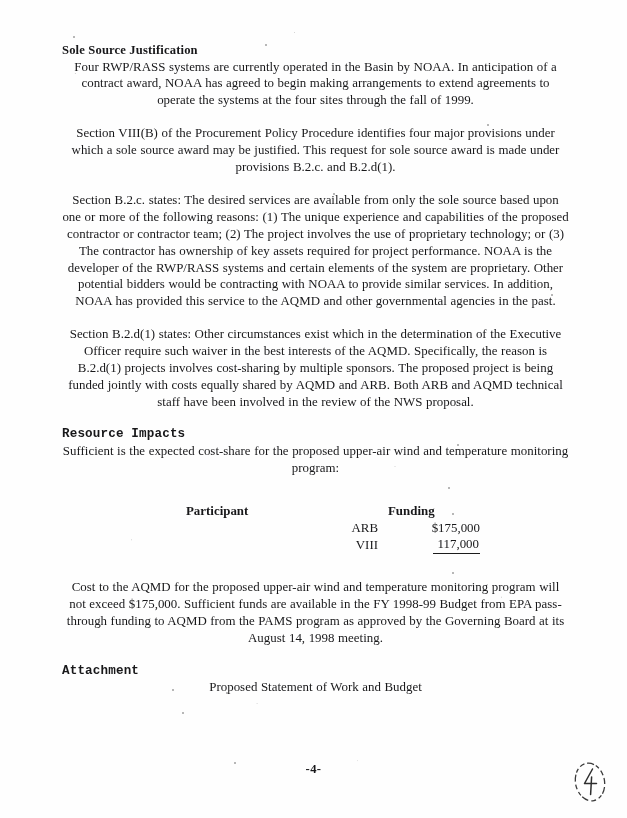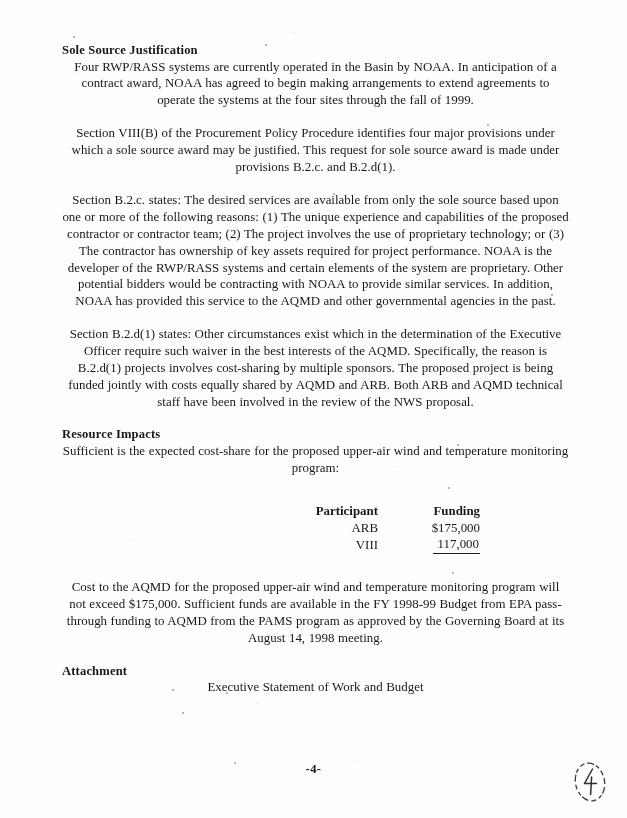--- a/index.html
+++ b/index.html
@@ -62,33 +62,33 @@
   .para {
     font-size: 12.9px;
     line-height: 16.8px;
     margin: 0;
     text-align: center;
     letter-spacing: 0.02px;
     word-spacing: 0.3px;
   }
 
   .gap-para { margin-top: 16.5px; }
-  .gap-section { margin-top: 16px; }
+  .gap-section { margin-top: 16px; font-family: Liberation Mono, monospace; }
 
   
   #funding-table {
     margin-top: 26px;
     margin-left: 124px;
     border-collapse: collapse;
     font-size: 12.9px;
     line-height: 16.6px;
   }
   #funding-table th {
     font-weight: bold;
-    text-align: right;
+    text-align: left;
     padding: 0 0 0.5px 0;
   }
   #funding-table td {
     text-align: right;
     padding: 0;
     white-space: nowrap;
   }
   #funding-table .col-participant {
     width: 192px;
     padding-right: 10px;
@@ -168,21 +168,21 @@
           <td class="col-participant">VIII</td>
           <td class="col-funding"><span class="amount-underline">117,000</span></td>
         </tr>
       </tbody>
     </table>
 
     <p class="para" style="margin-top:25px;">Cost to the AQMD for the proposed upper-air wind and temperature monitoring program will not exceed $175,000.  Sufficient funds are available in the FY 1998-99 Budget from EPA pass-through funding to AQMD from the PAMS program as approved by the Governing Board at its August 14, 1998 meeting.</p>
 
     <p class="heading gap-section">Attachment</p>
 
-    <p class="para">Executive Statement of Work and Budget</p>
+    <p class="para">Proposed Statement of Work and Budget</p>
 
   </div>
 
   <div id="page-number">-4-</div>
 
   <div id="handwritten-mark">
     <svg width="46" height="52" viewBox="0 0 46 52" fill="none">
       <ellipse cx="22" cy="25" rx="14.5" ry="19" stroke="#3a3a3a" stroke-width="1.3" fill="none" stroke-dasharray="5 3 7 2 4 3" transform="rotate(-12 22 25)"></ellipse>
       <path d="M24.5 12 L16.5 26.5 L28.5 26.5" stroke="#2e2e2e" stroke-width="1.5" fill="none" stroke-linecap="round" stroke-linejoin="round"></path>
       <path d="M23.6 20 L22.6 37.5" stroke="#2e2e2e" stroke-width="1.5" fill="none" stroke-linecap="round"></path>

